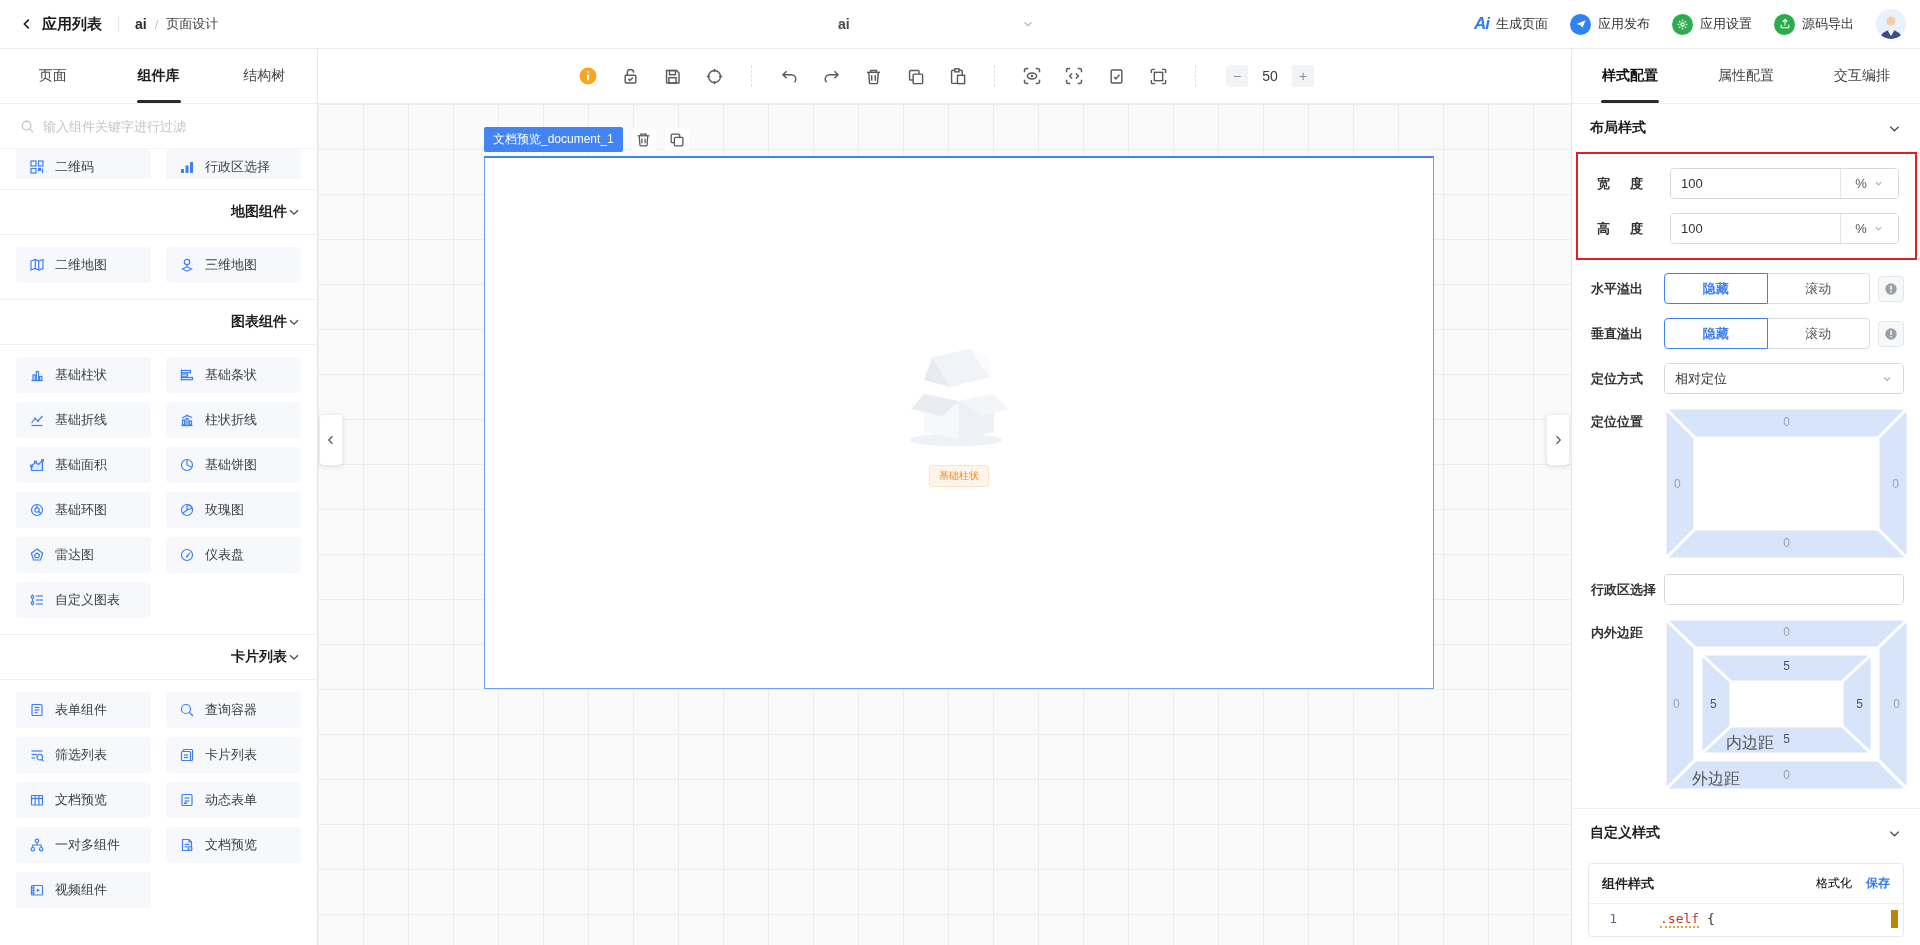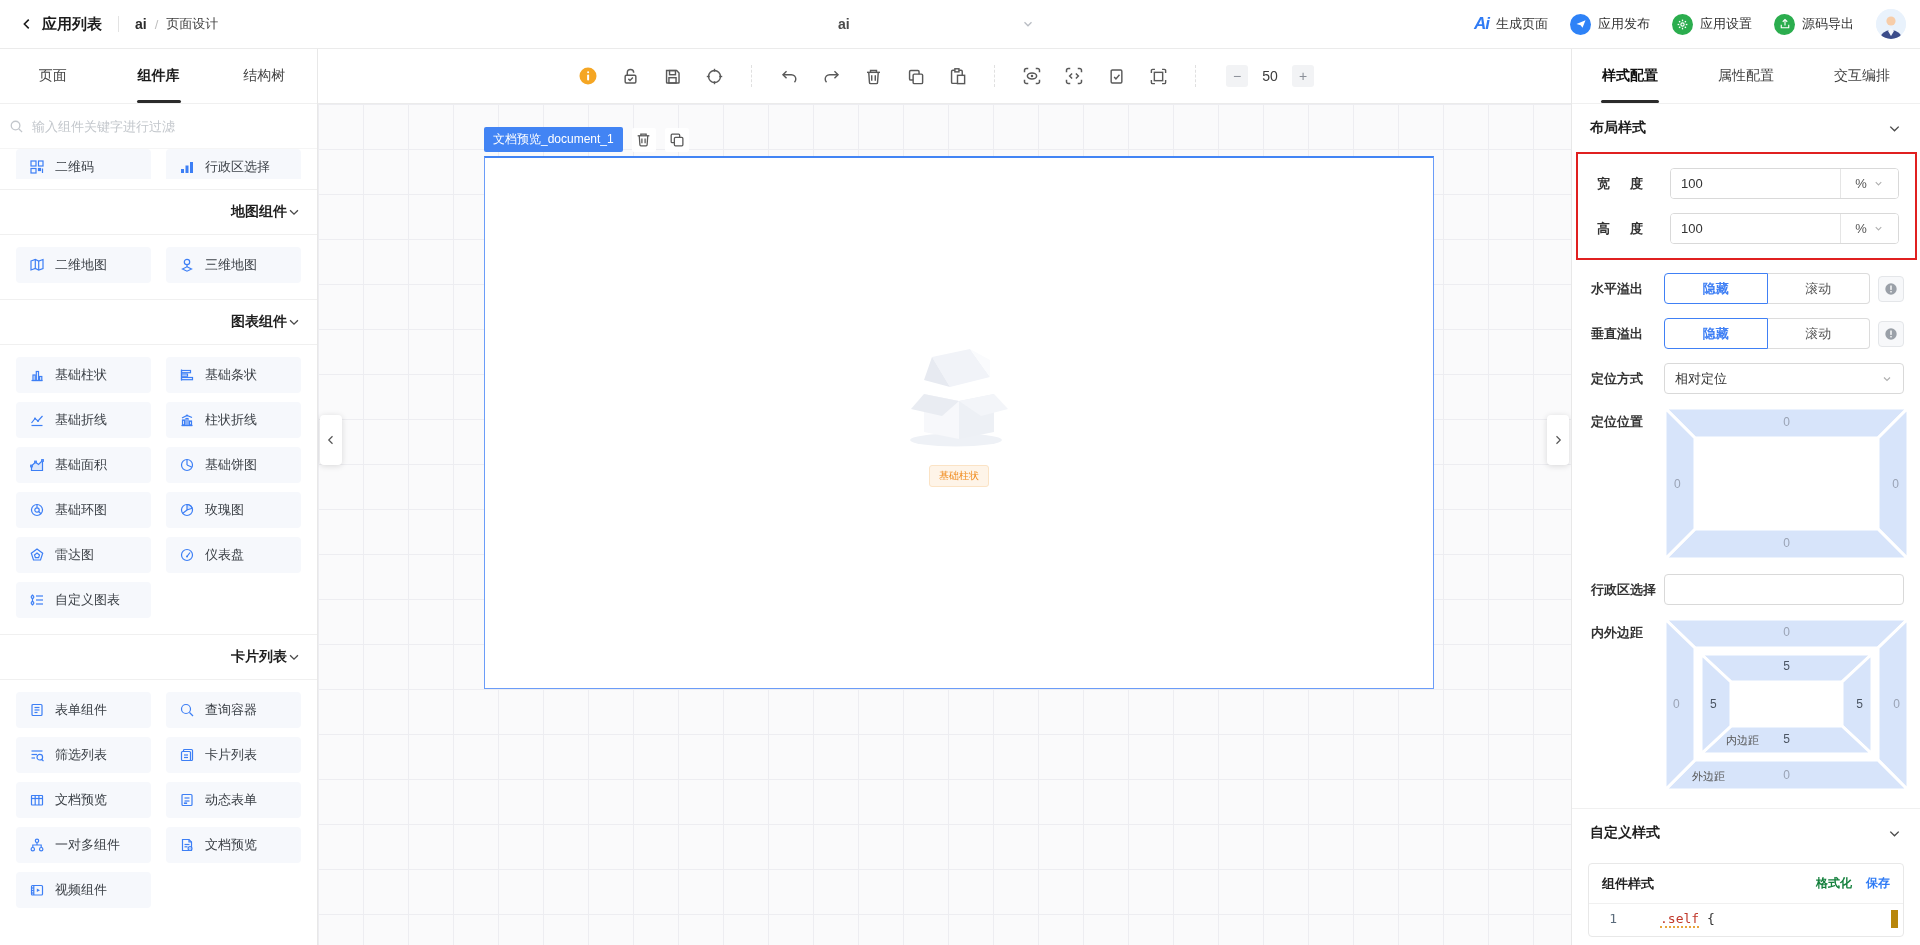--- a/index.html
+++ b/index.html
@@ -29,21 +29,21 @@
 
   
   #sidebar { position:absolute; top:49px; left:0; width:318px; bottom:0; background:#fff;
     border-right:1px solid #E8E8E8; z-index:20; display:flex; flex-direction:column; }
   .side-tabs { height:55px; display:flex; align-items:center; border-bottom:1px solid #F0F0F0; }
   .side-tab { flex:1; text-align:center; font-size:14px; color:#444; cursor:pointer; height:100%;
     display:flex; align-items:center; justify-content:center; position:relative; }
   .side-tab.active { font-weight:700; color:#1a1a1a; }
   .side-tab.active::after { content:""; position:absolute; bottom:0; left:50%; transform:translateX(-50%);
     width:44px; height:3px; background:#2b2b2b; border-radius:2px; }
-  .search-row { height:45px; display:flex; align-items:center; padding:0 9px; border-bottom:1px solid #F5F5F5; gap:8px; }
+  .search-row { height:45px; display:flex; align-items:center; padding:0 20px; border-bottom:1px solid #F5F5F5; gap:8px; }
   .search-row input { border:none; outline:none; flex:1; font-size:13px; color:#333; font-family:inherit; }
   .search-row input::placeholder { color:#C3C7CC; }
   .side-scroll { flex:1; overflow:hidden; }
   .clipped-row { height:30px; overflow:hidden; }
   .clipped-row .chip-grid { margin-top:-12px; }
   .section-header { height:46px; display:flex; align-items:center; justify-content:flex-end;
     padding:0 16px; border-top:1px solid #F0F0F0; border-bottom:1px solid #F0F0F0; cursor:pointer; margin-top:10px;}
   .section-header:first-child{margin-top:0;}
   .section-title { font-size:14px; font-weight:700; color:#1f1f1f; }
   .chip-grid { display:grid; grid-template-columns:1fr 1fr; gap:9px 15px; padding:12px 16px 6px 16px; }
@@ -126,29 +126,29 @@
   .toggle.active { border:1px solid #4080F5; color:#4080F5; font-weight:600; }
   .info-btn { width:26px; height:26px; margin-left:8px; flex:none; background:#F7F8FA;
     border:1px solid #E4E6E9; border-radius:4px; display:flex; align-items:center;
     justify-content:center; cursor:pointer; }
 
   .diagram { position:relative; flex:1; }
   .diagram svg { display:block; }
   .dval { position:absolute; font-size:12px; color:#9AA3B5; }
   .dval.strong { color:#4b5563; }
   .dval.h-center { left:0; right:0; text-align:center; }
-  .dlabel { position:absolute; font-size:11px; color:#555; }
+  .dlabel { position:absolute; font-size:16px; color:#555; }
 
   .sec-divider { border-top:1px solid #F0F0F0; margin-top:10px; }
   .style-panel { margin:6px 16px 0 16px; border:1px solid #E8E8E8; border-radius:4px; }
   .style-panel-header { height:40px; display:flex; align-items:center; justify-content:space-between;
     padding:0 13px; border-bottom:1px solid #F0F0F0; }
   .sp-title { font-size:13px; font-weight:700; color:#222; }
   .sp-actions { display:flex; gap:14px; font-size:12px; }
-  .sp-format { color:#15803d; cursor:pointer;font-weight:bold; }
+  .sp-format { color:#000000; cursor:pointer; }
   .sp-save { color:#2F7BF5; cursor:pointer; font-weight:600; }
   .code-area { position:relative; display:flex; align-items:center; padding:7px 10px 10px 6px;
     font-family:"DejaVu Sans Mono", monospace; font-size:13px; }
   .code-ln { width:22px; text-align:right; margin-right:12px; color:#5A6B7B; }
   .code-sel { color:#C1392B; border-bottom:2px dotted #E8A33B;margin-left:31px; }
   .code-rest { color:#333; }
   .code-cursor { position:absolute; right:5px; top:6px; width:7px; height:18px; background:#B8860B; }
 </style>
 </head>
 <body>

